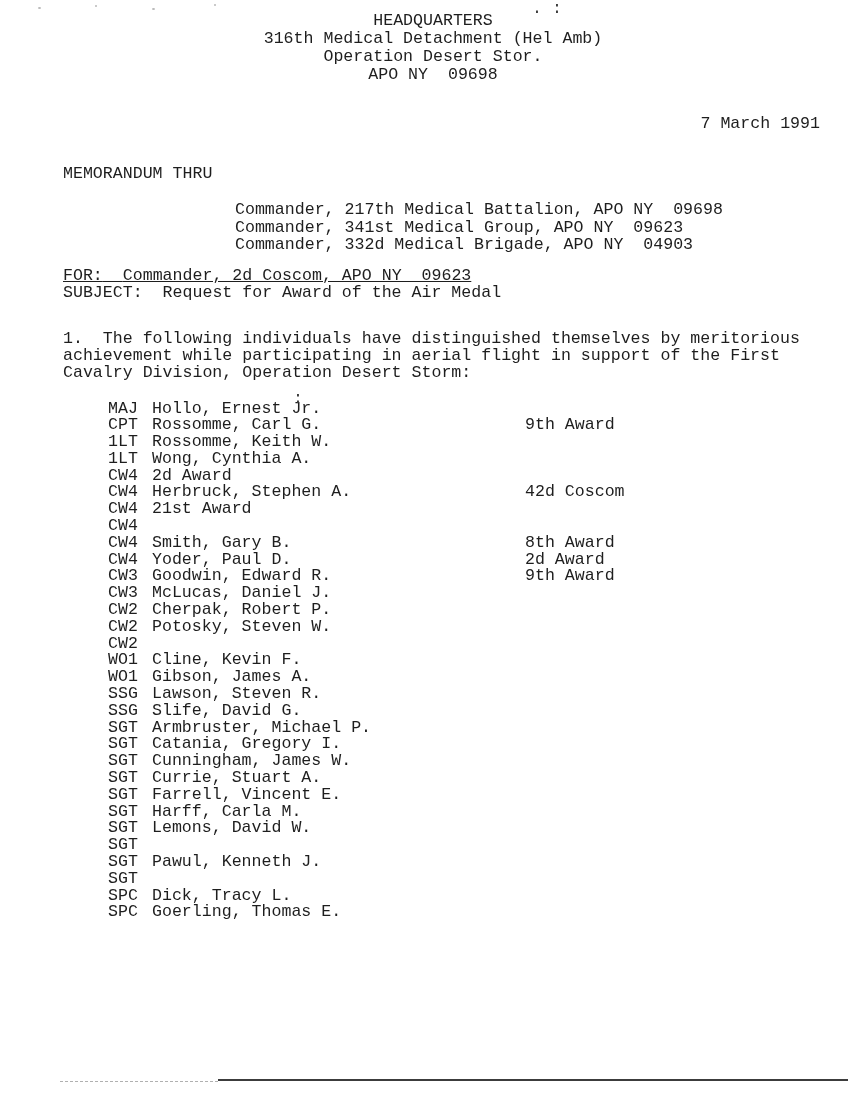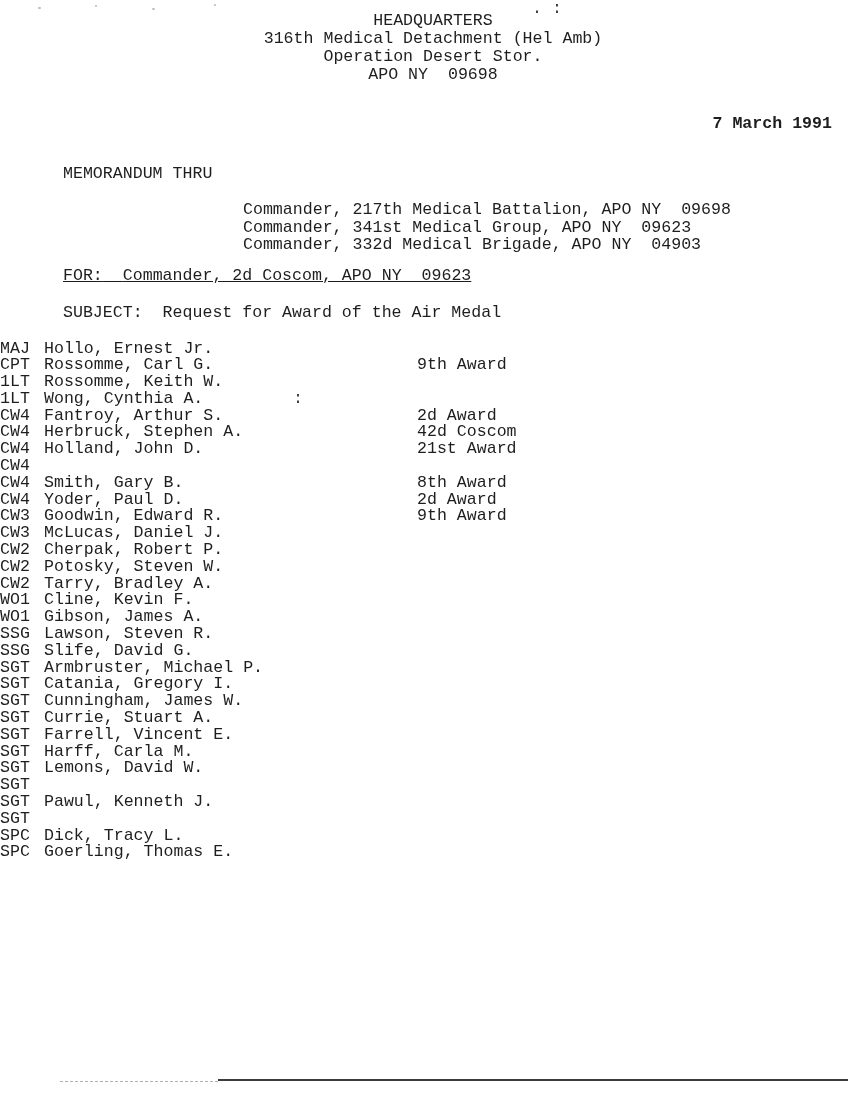--- a/index.html
+++ b/index.html
@@ -23,46 +23,45 @@
   .doc-header {
     padding-top: 12px;
     text-align: center;
     line-height: 18px;
     transform: translateX(8px);
   }
 
   .date-line {
     margin-top: 31px;
     text-align: right;
-    padding-right: 18px;
-    font-weight: bold;
+    padding-right: 30px;
   }
 
   .memo-thru {
     margin-top: 33px;
     margin-left: 63px;
     display: flex;
     line-height: 17.5px;
-    gap: 8px;
   }
   .memo-thru .label { width: 172px; flex: 0 0 172px; }
   .memo-thru .recipients { flex: 1; margin-top: 36px; }
 
   .for-line { margin-top: 13px; margin-left: 63px; text-decoration: underline; }
-  .subject-line { margin-top: 20px; margin-left: 63px; }
+  .subject-line { margin-left: 63px; }
 
   .para-1 {
     margin-top: 29px;
     margin-left: 63px;
     width: 762px;
     white-space: pre-wrap;
   }
 
   .roster {
     margin-top: 20px;
+    margin-left: 108px;
   }
   .roster-row {
     display: flex;
     height: 16.8px;
     line-height: 16.8px;
   }
   .roster-row .rank  { width: 44px;  flex: 0 0 44px; }
   .roster-row .name  { width: 373px; flex: 0 0 373px; }
   .roster-row .award { flex: 1; }
 
@@ -122,20 +121,23 @@
   </div>
 
   <div class="for-line">
     <span class="t">FOR:</span><span class="t">  </span><span class="t">Commander, 2d Coscom, APO NY  09623</span>
   </div>
 
   <div class="subject-line">
     <span class="t">SUBJECT:</span><span class="t">  </span><span class="t">Request for Award of the Air Medal</span>
   </div>
 
+  <div class="para-1">1.  The following individuals have distinguished themselves by meritorious
+achievement while participating in aerial flight in support of the First
+Cavalry Division, Operation Desert Storm:</div>
 
   <div class="roster">
 
       <div class="roster-row">
         <span class="rank t">MAJ</span>
         <span class="name t">Hollo, Ernest Jr.</span>
         <span class="award t"></span>
       </div>
 
       <div class="roster-row">
@@ -151,33 +153,31 @@
       </div>
 
       <div class="roster-row">
         <span class="rank t">1LT</span>
         <span class="name t">Wong, Cynthia A.</span>
         <span class="award t"></span>
       </div>
 
       <div class="roster-row">
         <span class="rank t">CW4</span>
-        <span class="name t">Fantroy, Arthur S.</span>
         <span class="award t">2d Award</span>
       </div>
 
       <div class="roster-row">
         <span class="rank t">CW4</span>
         <span class="name t">Herbruck, Stephen A.</span>
         <span class="award t">42d Coscom</span>
       </div>
 
       <div class="roster-row">
         <span class="rank t">CW4</span>
-        <span class="name t">Holland, John D.</span>
         <span class="award t">21st Award</span>
       </div>
 
       <div class="roster-row">
         <span class="rank t">CW4</span>
         <span class="award t"></span>
       </div>
 
       <div class="roster-row">
         <span class="rank t">CW4</span>
@@ -210,21 +210,20 @@
       </div>
 
       <div class="roster-row">
         <span class="rank t">CW2</span>
         <span class="name t">Potosky, Steven W.</span>
         <span class="award t"></span>
       </div>
 
       <div class="roster-row">
         <span class="rank t">CW2</span>
-        <span class="name t">Tarry, Bradley A.</span>
         <span class="award t"></span>
       </div>
 
       <div class="roster-row">
         <span class="rank t">WO1</span>
         <span class="name t">Cline, Kevin F.</span>
         <span class="award t"></span>
       </div>
 
       <div class="roster-row">

